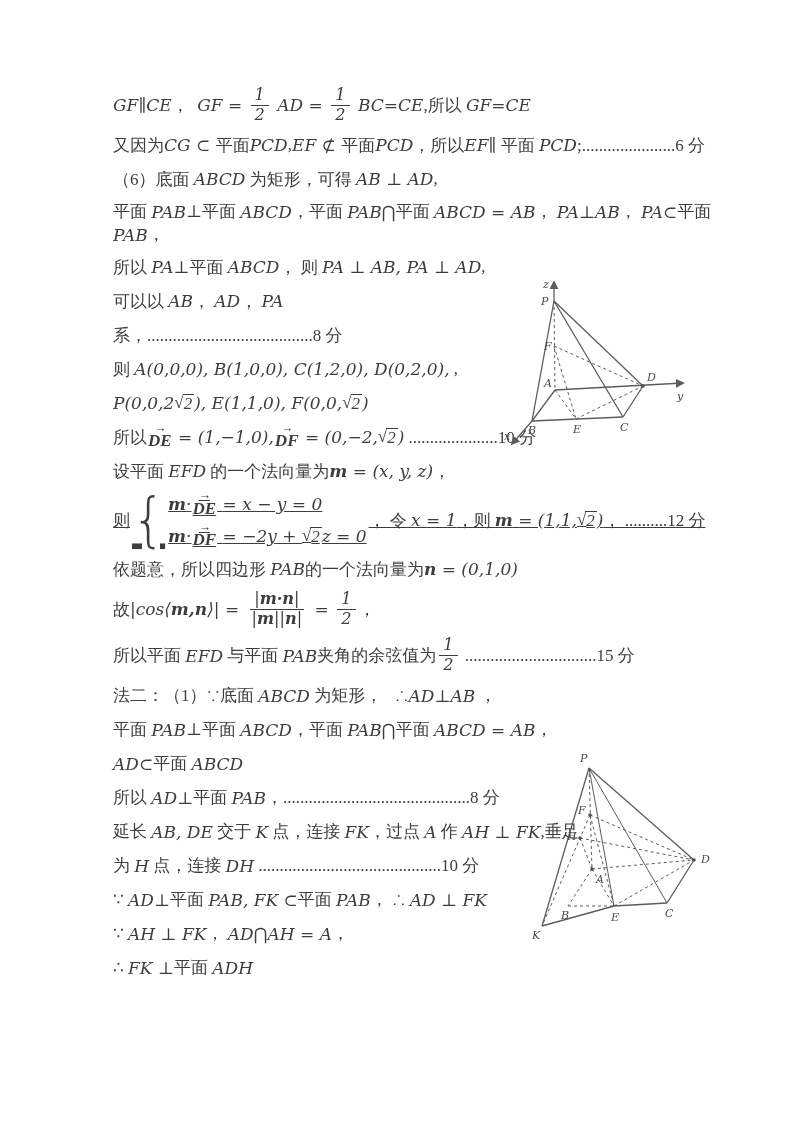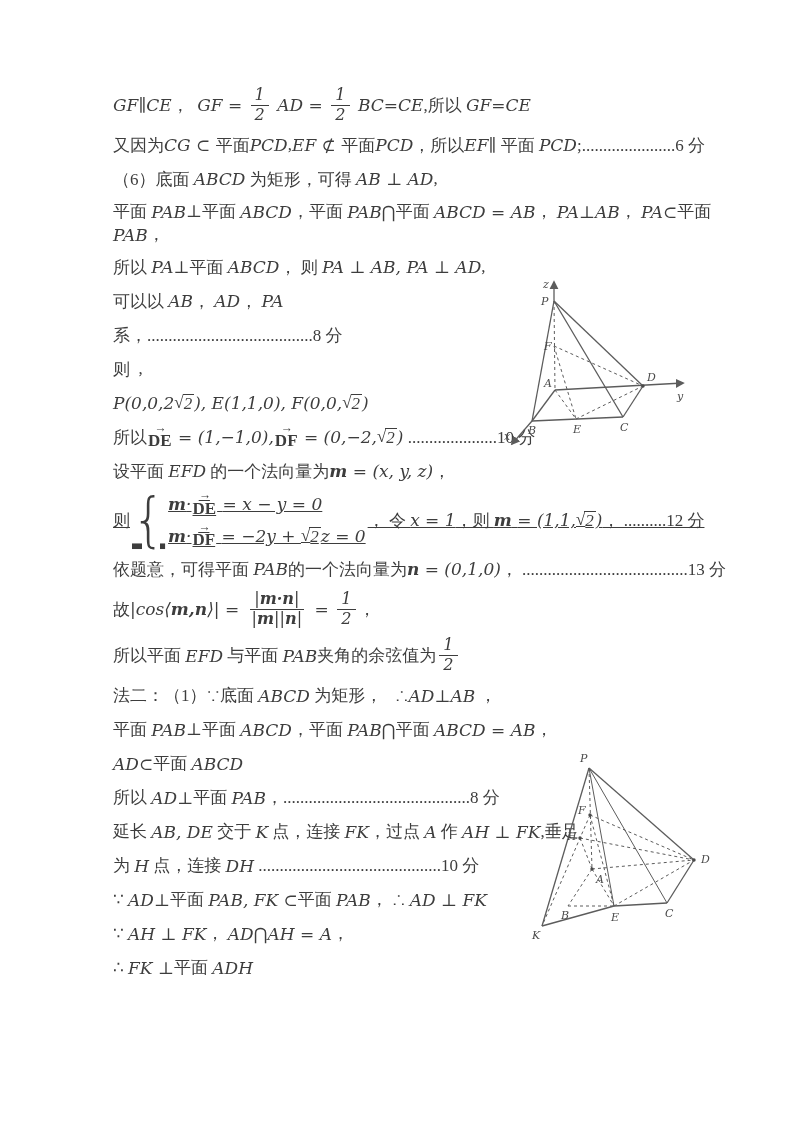--- a/index.html
+++ b/index.html
@@ -29,21 +29,21 @@
     display:inline-flex; flex-direction:column; align-items:center;
     vertical-align:middle; margin:0 3px; line-height:1.15; font-size:0.95em;
   }
   .frac .num{border-bottom:1.3px solid #3d3d3d; padding:0 4px; display:inline-flex; align-items:center;}
   .frac .den{padding:0 4px; display:inline-flex; align-items:center;}
   .sqrt{display:inline-flex; align-items:flex-start; line-height:1.05;}
   .sqrt .rad{font-style:normal; margin-right:-1px;}
   .sqrt .radicand{border-top:1.3px solid #3d3d3d; font-style:italic; padding:0 2px 0 1px;}
   .vec{display:inline-flex; flex-direction:column; align-items:center; line-height:1; vertical-align:-1px; margin:0 1px;}
   .vec .vec-arrow{font-size:0.72em; height:0.62em; line-height:0.62; letter-spacing:-1px;}
-  .vec .vec-body{font-weight:bold;}
+  .vec .vec-body{font-style:italic; font-weight:bold;}
   .sys{display:inline-flex; align-items:center; margin:0 2px;}
   .sys .brace{font-family:"DejaVu Sans",sans-serif; font-size:52px; font-weight:300; line-height:0.95; transform:scaleY(1.12); margin-right:3px;}
   .sys .rows{display:inline-flex; flex-direction:column; gap:7px;}
   .sys .sys-row{display:flex; align-items:center;}
   .figure{position:absolute;}
   #fig1{left:503px; top:270px;}
   #fig2{left:512px; top:744px;}
   .fig-label{font-family:"DejaVu Serif",serif; font-style:italic; font-size:11px; fill:#4a4a4a;}
   svg .solid{stroke:#5c5c5c; stroke-width:1.3; fill:none;}
   svg .thin{stroke:#5c5c5c; stroke-width:1; fill:none;}
@@ -54,28 +54,28 @@
 <body>
 
 <div id="lines">
     <div class="line"><span class="m">GF∥CE</span><span class="cn">，  </span><span class="m">GF = </span><span class="frac"><span class="num"><span class="m">1</span></span><span class="den"><span class="m">2</span></span></span><span class="m"> AD = </span><span class="frac"><span class="num"><span class="m">1</span></span><span class="den"><span class="m">2</span></span></span><span class="m"> BC=CE</span><span class="cn">,所以 </span><span class="m">GF=CE</span></div>
     <div class="line"><span class="cn">又因为</span><span class="m">CG ⊂ </span><span class="cn">平面</span><span class="m">PCD</span><span class="cn">,</span><span class="m">EF ⊄ </span><span class="cn">平面</span><span class="m">PCD</span><span class="cn">，所以</span><span class="m">EF∥</span><span class="cn"> 平面 </span><span class="m">PCD</span><span class="cn">;......................6 分</span></div>
     <div class="line"><span class="cn">（6）底面 </span><span class="m">ABCD</span><span class="cn"> 为矩形，可得 </span><span class="m">AB ⊥ AD</span><span class="cn">,</span></div>
     <div class="line"><span class="cn">平面 </span><span class="m">PAB</span><span class="cn">⊥平面 </span><span class="m">ABCD</span><span class="cn">，平面 </span><span class="m">PAB⋂</span><span class="cn">平面 </span><span class="m">ABCD = AB</span><span class="cn">， </span><span class="m">PA⊥AB</span><span class="cn">， </span><span class="m">PA⊂</span><span class="cn">平面 </span><span class="m">PAB</span><span class="cn">，</span></div>
     <div class="line"><span class="cn">所以 </span><span class="m">PA⊥</span><span class="cn">平面 </span><span class="m">ABCD</span><span class="cn">， 则 </span><span class="m">PA ⊥ AB, PA ⊥ AD</span><span class="cn">,</span></div>
     <div class="line"><span class="cn">可以以 </span><span class="m">AB</span><span class="cn">， </span><span class="m">AD</span><span class="cn">， </span><span class="m">PA</span></div>
     <div class="line"><span class="cn">系，.......................................8 分</span></div>
-    <div class="line"><span class="cn">则 </span><span class="cn"> ,</span></div>
+    <div class="line"><span class="cn">则 </span><span class="m">A(0,0,0), B(1,0,0), C(1,2,0), D(0,2,0),</span><span class="cn"> ,</span></div>
     <div class="line"><span class="m">P(0,0,2</span><span class="sqrt"><span class="rad">√</span><span class="radicand">2</span></span><span class="m">), E(1,1,0), F(0,0,</span><span class="sqrt"><span class="rad">√</span><span class="radicand">2</span></span><span class="m">)</span></div>
     <div class="line"><span class="cn">所以</span><span class="vec"><span class="vec-arrow">→</span><span class="vec-body">DE</span></span><span class="m"> = (1,−1,0),</span><span class="vec"><span class="vec-arrow">→</span><span class="vec-body">DF</span></span><span class="m"> = (0,−2,</span><span class="sqrt"><span class="rad">√</span><span class="radicand">2</span></span><span class="m">)</span><span class="cn"> .....................10 分</span></div>
     <div class="line"><span class="cn">设平面 </span><span class="m">EFD</span><span class="cn"> 的一个法向量为</span><span class="mb">m</span><span class="m"> = (x, y, z)</span><span class="cn">，</span></div>
     <div class="line"><span class="cn">则</span><span class="sys"><span class="brace">{</span><span class="rows"><span class="sys-row"><span class="mb">m</span><span class="m">·</span><span class="vec"><span class="vec-arrow">→</span><span class="vec-body">DE</span></span><span class="m"> = x − y = 0</span></span><span class="sys-row"><span class="mb">m</span><span class="m">·</span><span class="vec"><span class="vec-arrow">→</span><span class="vec-body">DF</span></span><span class="m"> = −2y + </span><span class="sqrt"><span class="rad">√</span><span class="radicand">2</span></span><span class="m">z = 0</span></span></span></span><span class="cn">， 令 </span><span class="m">x = 1</span><span class="cn">，则 </span><span class="mb">m</span><span class="m"> = (1,1,</span><span class="sqrt"><span class="rad">√</span><span class="radicand">2</span></span><span class="m">)</span><span class="cn">， ..........12 分</span></div>
-    <div class="line"><span class="cn">依题意，可得平面 </span><span class="m">PAB</span><span class="cn">的一个法向量为</span><span class="mb">n</span><span class="m"> = (0,1,0)</span><span class="cn">， .......................................13 分</span></div>
+    <div class="line"><span class="cn">依题意，所以四边形 </span><span class="m">PAB</span><span class="cn">的一个法向量为</span><span class="mb">n</span><span class="m"> = (0,1,0)</span></div>
     <div class="line"><span class="cn">故</span><span class="m">|cos⟨</span><span class="mb">m,n</span><span class="m">⟩| = </span><span class="frac"><span class="num"><span class="m">|</span><span class="mb">m·n</span><span class="m">|</span></span><span class="den"><span class="m">|</span><span class="mb">m</span><span class="m">||</span><span class="mb">n</span><span class="m">|</span></span></span><span class="m"> = </span><span class="frac"><span class="num"><span class="m">1</span></span><span class="den"><span class="m">2</span></span></span><span class="cn">，</span></div>
-    <div class="line"><span class="cn">所以平面 </span><span class="m">EFD</span><span class="cn"> 与平面 </span><span class="m">PAB</span><span class="cn">夹角的余弦值为</span><span class="frac"><span class="num"><span class="m">1</span></span><span class="den"><span class="m">2</span></span></span></div>
+    <div class="line"><span class="cn">所以平面 </span><span class="m">EFD</span><span class="cn"> 与平面 </span><span class="m">PAB</span><span class="cn">夹角的余弦值为</span><span class="frac"><span class="num"><span class="m">1</span></span><span class="den"><span class="m">2</span></span></span><span class="cn"> ...............................15 分</span></div>
     <div class="line"><span class="cn">法二：（1）∵底面 </span><span class="m">ABCD</span><span class="cn"> 为矩形，   ∴</span><span class="m">AD⊥AB</span><span class="cn"> ，</span></div>
     <div class="line"><span class="cn">平面 </span><span class="m">PAB</span><span class="cn">⊥平面 </span><span class="m">ABCD</span><span class="cn">，平面 </span><span class="m">PAB⋂</span><span class="cn">平面 </span><span class="m">ABCD = AB</span><span class="cn">，</span></div>
     <div class="line"><span class="m">AD⊂</span><span class="cn">平面 </span><span class="m">ABCD</span></div>
     <div class="line"><span class="cn">所以 </span><span class="m">AD⊥</span><span class="cn">平面 </span><span class="m">PAB</span><span class="cn">，............................................8 分</span></div>
     <div class="line"><span class="cn">延长 </span><span class="m">AB, DE</span><span class="cn"> 交于 </span><span class="m">K</span><span class="cn"> 点，连接 </span><span class="m">FK</span><span class="cn">，过点 </span><span class="m">A</span><span class="cn"> 作 </span><span class="m">AH ⊥ FK</span><span class="cn">,垂足</span></div>
     <div class="line"><span class="cn">为 </span><span class="m">H</span><span class="cn"> 点，连接 </span><span class="m">DH</span><span class="cn"> ...........................................10 分</span></div>
     <div class="line"><span class="cn">∵ </span><span class="m">AD⊥</span><span class="cn">平面 </span><span class="m">PAB</span><span class="m">, FK ⊂</span><span class="cn">平面 </span><span class="m">PAB</span><span class="cn">， ∴ </span><span class="m">AD ⊥ FK</span></div>
     <div class="line"><span class="cn">∵ </span><span class="m">AH ⊥ FK</span><span class="cn">， </span><span class="m">AD⋂AH = A</span><span class="cn">，</span></div>
     <div class="line"><span class="cn">∴ </span><span class="m">FK ⊥</span><span class="cn">平面 </span><span class="m">ADH</span></div>
   </div>

